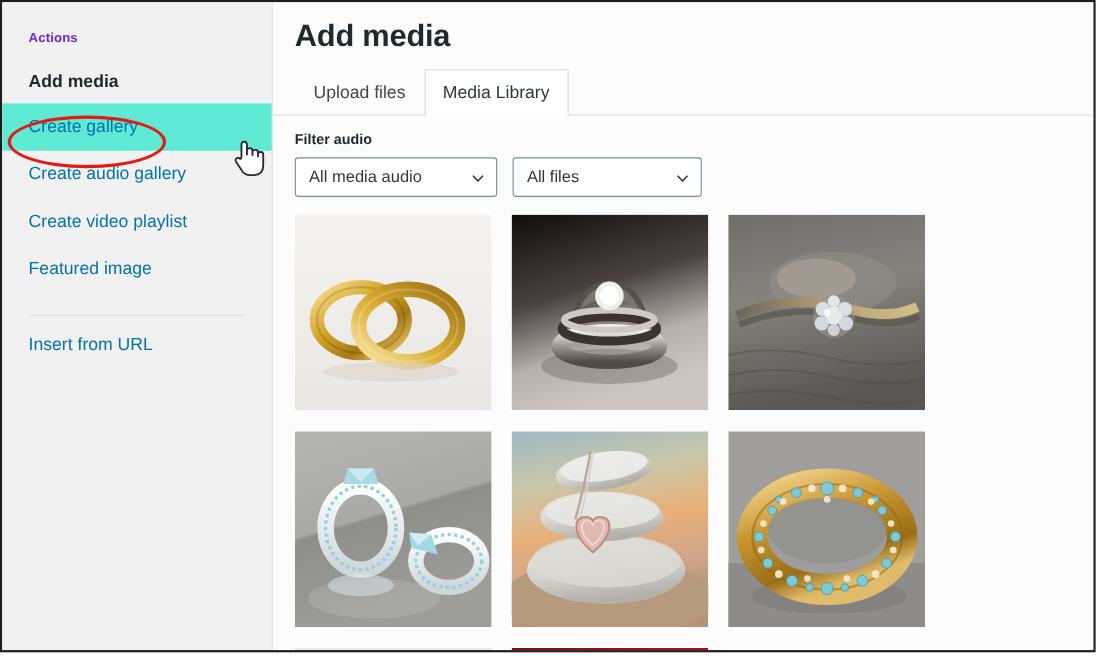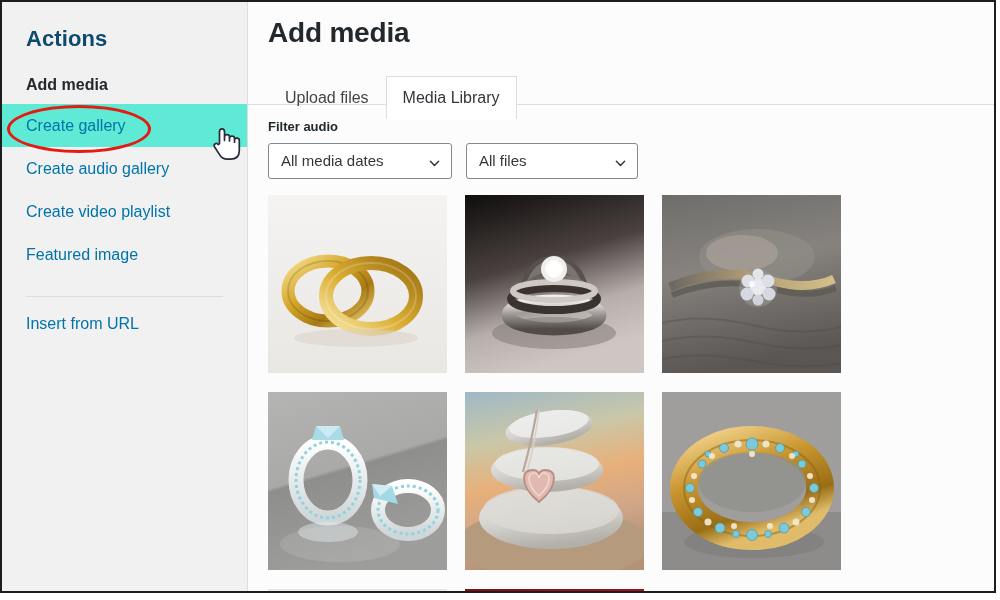--- a/index.html
+++ b/index.html
@@ -38,22 +38,22 @@
   .sidebar {
     width: 246px;
     flex: 0 0 246px;
     background: #f1f1f1;
     border-right: 1px solid #ddd;
     position: relative;
     padding-top: 0;
   }
 
   .sidebar-heading {
-    font-size: 22px;
-    color: #0c4a6e;
+    font-size: 12px;
+    color: #6d28d9;
     font-weight: bold;
     padding: 26px 0 0 24px;
     line-height: 1;
     letter-spacing: 0.1px;
   }
 
   .sidebar-group-title {
     font-size: 16px;
     font-weight: bold;
     color: #23282d;
@@ -161,21 +161,21 @@
     font-size: 16px;
     color: #444;
     padding: 0 16px;
     display: flex;
     align-items: center;
     cursor: pointer;
     background: transparent;
     border: 1px solid transparent;
     border-bottom: none;
     position: relative;
-    top: 14px;
+    top: 1px;
   }
   .tab.active {
     background: #ffffff;
     border-color: #dddddd;
     color: #32373c;
     box-shadow: 0 1px 0 0 #ffffff;
   }
   .tab.active::after {
     content: "";
     position: absolute;
@@ -293,21 +293,21 @@
           <div class="tab active">Media Library</div>
         </div>
       </div>
 
       <div class="filter-area">
         <div class="filter-label">Filter audio</div>
 
         <div class="filter-row">
 
           <div class="select-box w1">
-            <span>All media dates</span>
+            <span>All media audio</span>
             <span class="chev">
               <svg viewBox="0 0 12 12" xmlns="http://www.w3.org/2000/svg">
                 <path d="M1.5 3.5 L6 8.2 L10.5 3.5" fill="none" stroke="#32373c" stroke-width="1.6" stroke-linecap="round" stroke-linejoin="round"></path>
               </svg>
             </span>
           </div>
 
           <div class="select-box w2">
             <span>All files</span>
             <span class="chev">

